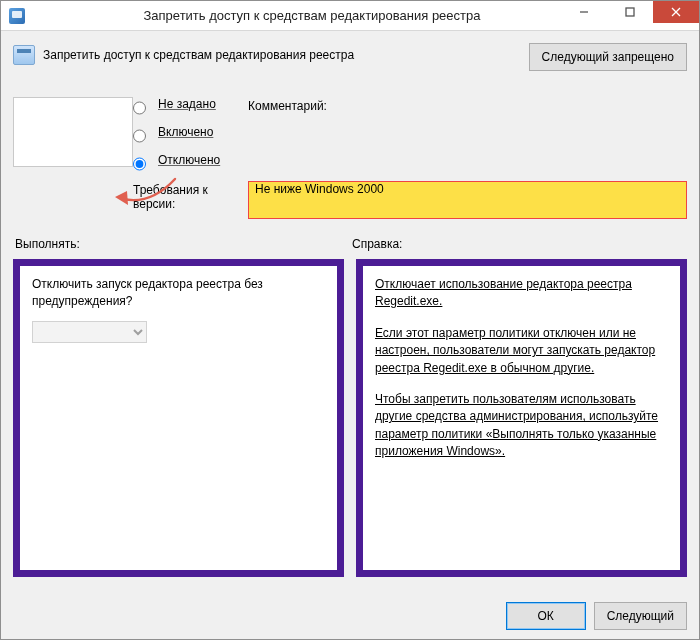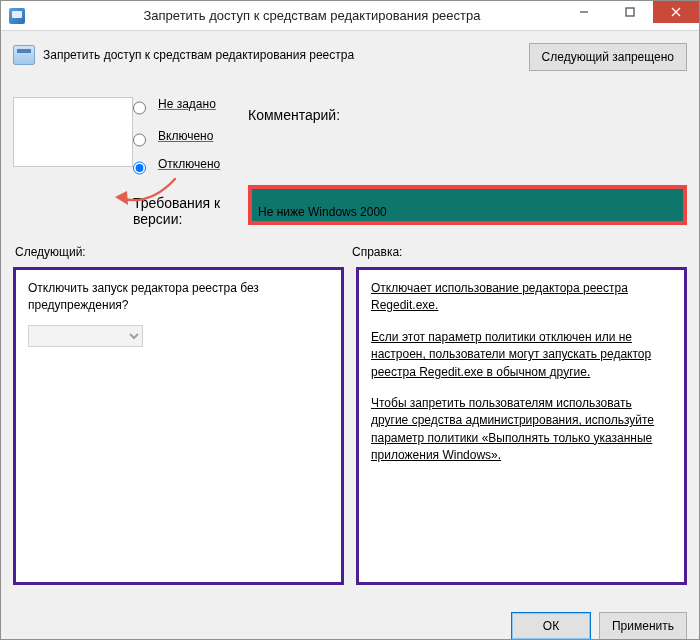--- a/index.html
+++ b/index.html
@@ -70,51 +70,51 @@
   .mid {
     display:grid;
     grid-template-columns:120px 115px 1fr;
     margin-top:26px;
     row-gap:6px;
     align-items:start;
   }
   .radio { display:flex; gap:12px; height:22px;}
   .radio input { margin:0; }
   .radio label { text-decoration:underline; text-decoration-color:#666;}
-  .lbl { font-size:14px; padding-top:2px;margin-top:8px;}
+  .lbl { font-size:12px; padding-top:2px;}
   .textarea {
     width:100%; height:70px; resize:none;
     border:1px solid #c9c9c9; background:#fff;
     font-family:inherit; font-size:12px; padding:2px 4px;
     overflow-y:scroll;
   }
   .req-input{
     width:100%; height:38px;
-    border:4px solid #ef4444; background:#0f766e;
-    padding:16px 6px; font-family:inherit; font-size:12px;
+    border:1px solid #ef4444; background:#fde047;
+    padding:0 6px; font-family:inherit; font-size:12px;
     overflow-y:scroll;
   }
 
   
   .pane-labels { display:flex; margin-top:18px; gap:0;}
   .pane-labels .half { width:50%; padding-left:2px;}
   
   .panes { display:flex; gap:12px; margin-top:8px; }
   .pane {
-    flex:1; height:318px; background:#fff; border:3px solid #4c1d95;
+    flex:1; height:318px; background:#fff; border:7px solid #4c1d95;
     padding:10px 12px; overflow:auto; line-height:1.45;
   }
   .pane.params select{
     margin-top:10px; width:115px; height:22px;
     border:1px solid #c0c0c0; background:#eee; color:#777; font-family:inherit;
   }
   .pane p{ margin:0 0 14px 0;text-decoration:underline;}
   
   .footer{
-    position:absolute; right:12px; bottom:0; display:flex; gap:8px;
+    position:absolute; right:12px; bottom:10px; display:flex; gap:8px;
   }
 
   
   .arrow-annot{
     position:absolute; left:110px; top:144px; pointer-events:none;
   }
   .arrow-annot svg path{ stroke:#e06050; stroke-width:2.4; fill:none; stroke-linecap:round; }
   .arrow-annot svg polygon{ fill:#e06050; }
 
   
@@ -187,36 +187,36 @@
   </div>
 
   <div class="arrow-annot">
     <svg width="70" height="40" viewBox="0 0 70 40">
       <path d="M64,4 Q40,30 12,24"></path>
       <polygon points="4,22 16,16 17,30"></polygon>
     </svg>
   </div>
 
   <div class="pane-labels">
-    <div class="half">Следующий:</div>
+    <div class="half">Выполнять:</div>
     <div class="half">Справка:</div>
   </div>
 
   <div class="panes">
     <div class="pane params">
       <div>Отключить запуск редактора реестра без предупреждения?</div>
       <select disabled="">
         <option></option>
       </select>
     </div>
     <div class="pane">
       <p>Отключает использование редактора реестра Regedit.exe.</p>
       <p>Если этот параметр политики отключен или не настроен, пользователи могут запускать редактор реестра Regedit.exe в обычном другие.</p>
       <p>Чтобы запретить пользователям использовать другие средства администрирования, используйте параметр политики «Выполнять только указанные приложения Windows».</p>
     </div>
   </div>
 
   <div class="footer">
     <button class="btn default">ОК</button>
-    <button class="btn">Применить</button>
+    <button class="btn">Следующий</button>
   </div>
 
 </div>
 
 </body></html>

